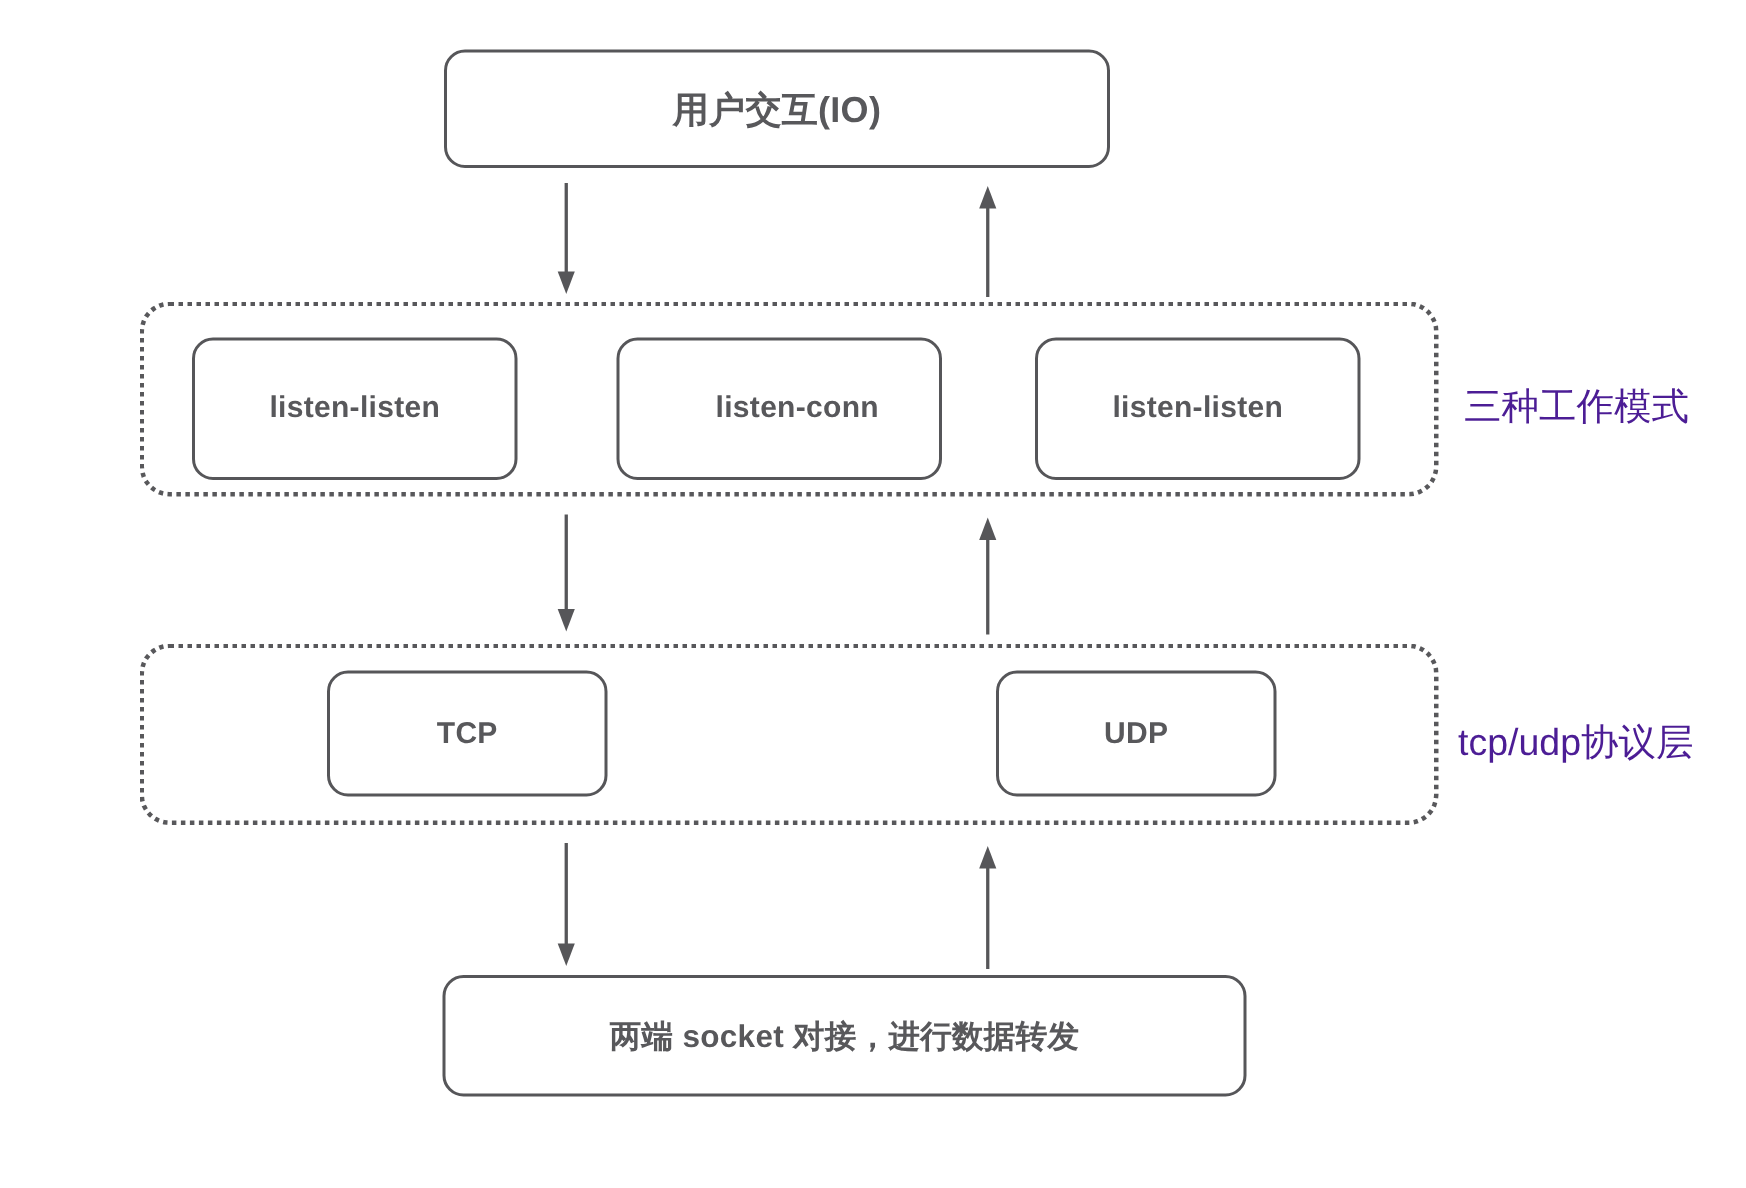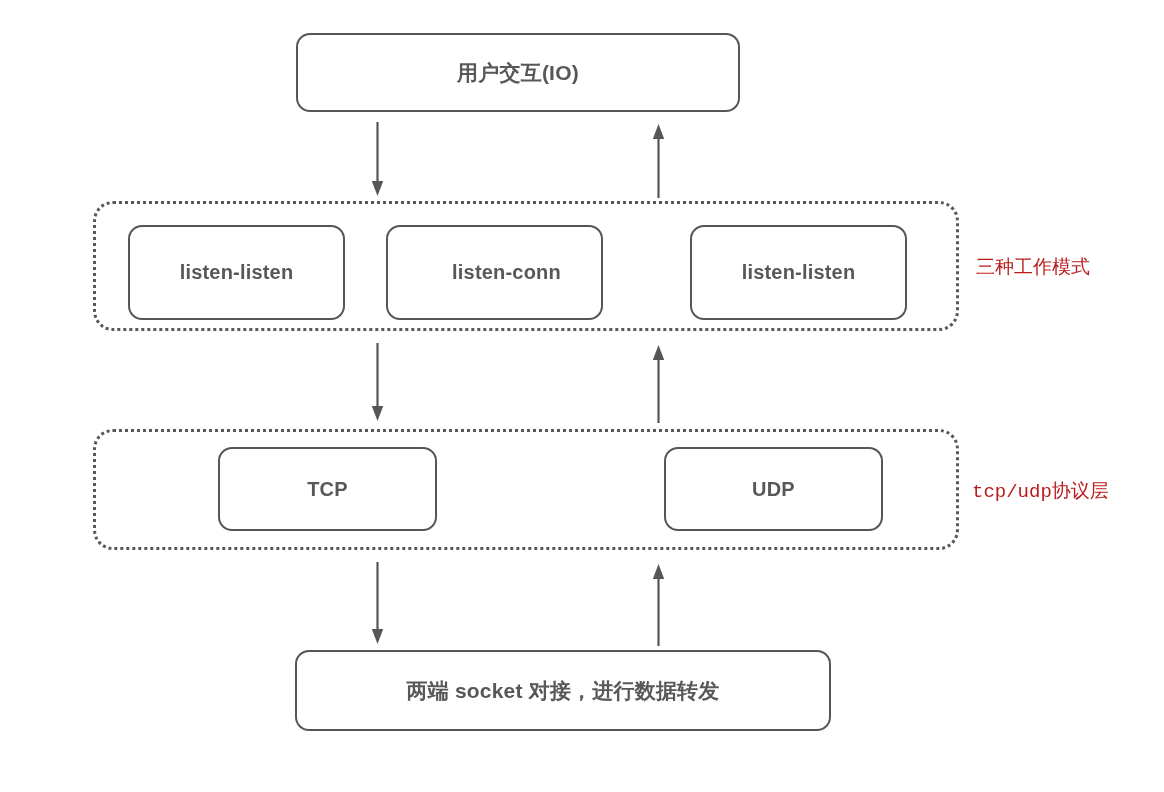--- a/index.html
+++ b/index.html
@@ -33,36 +33,36 @@
     font-weight: bold;
     letter-spacing: 0.2px;
     text-align: center;
   }
 
   .node-io {
     left: 296px;
     top: 33px;
     width: 444px;
     height: 79px;
-    font-size: 21px;
+    font-size: 24px;
   }
 
   .node-mode {
     top: 225px;
     width: 217px;
     height: 95px;
     font-size: 20px;
   }
   .node-mode.m0 { left: 128px; }
-  .node-mode.m1 { left: 386px; padding-left: 24px; }
+  .node-mode.m1 { left: 411px; padding-left: 24px; }
   .node-mode.m2 { left: 690px; }
 
   .node-proto {
     top: 447px;
-    width: 219px;
+    width: 187px;
     height: 84px;
     font-size: 20px;
   }
   .node-proto.p0 { left: 218px; }
   .node-proto.p1 { left: 664px; }
 
   .node-socket {
     left: 295px;
     top: 650px;
     width: 536px;
@@ -85,24 +85,23 @@
     height: 130px;
   }
   .group-proto {
     top: 429px;
     height: 121px;
   }
 
   
   .side-label {
     position: absolute;
-    color: #b91c1c;
-    font-size: 19px;
+    color: #4c1d95;
+    font-size: 25px;
     white-space: nowrap;
-    font-family: Liberation Mono, monospace;
   }
   .side-label.modes { left: 976px; top: 254px; }
   .side-label.proto { left: 972px; top: 478px; }
 
   
   .arrow {
     position: absolute;
     overflow: visible;
   }
   .arrow svg { display: block; overflow: visible; }

